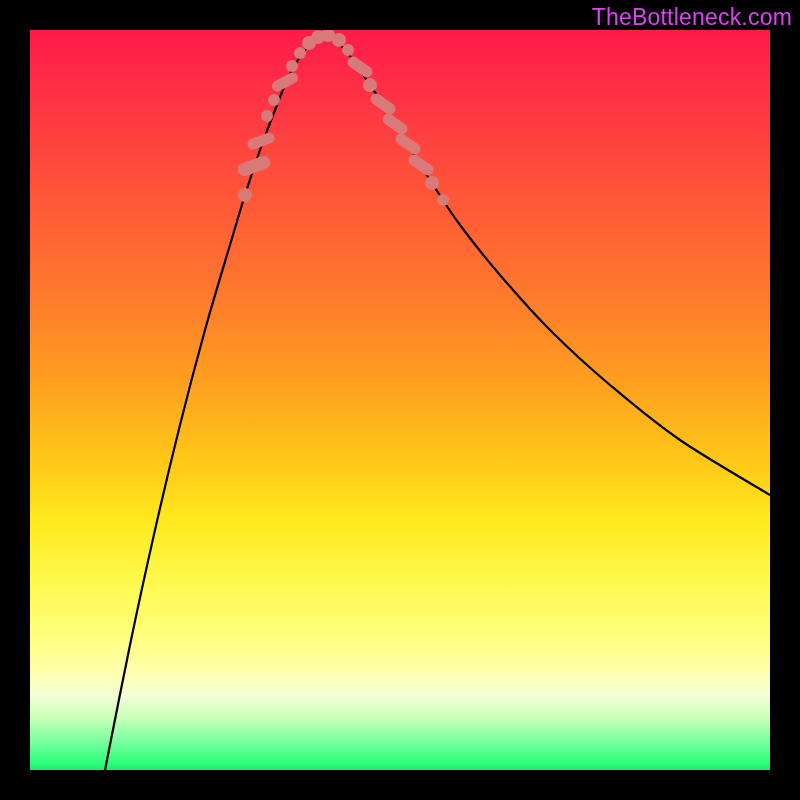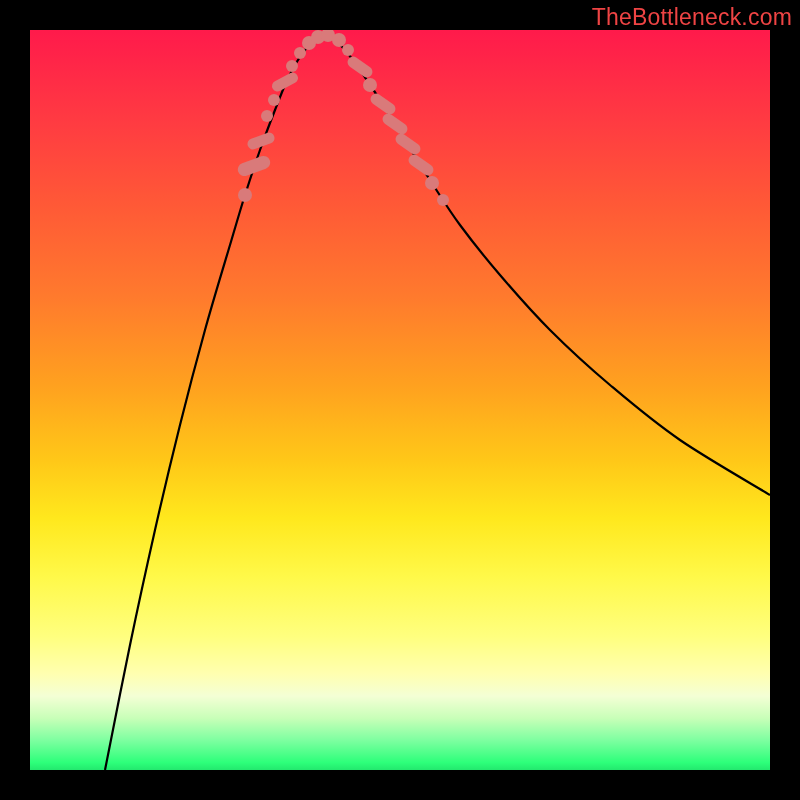--- a/index.html
+++ b/index.html
@@ -46,21 +46,21 @@
       #c8ffb8 93%,
       #7dffa0 96%,
       #2dff7a 99%,
       #23e86e 100%
     );
   }
   .watermark {
     position: absolute;
     top: 4px;
     right: 8px;
-    color: #ef4444;
+    color: #d946ef;
     font-size: 23px;
     font-weight: 400;
     letter-spacing: 0.2px;
     user-select: none;
   }
   svg.curve {
     position: absolute;
     inset: 0;
   }
 </style>

